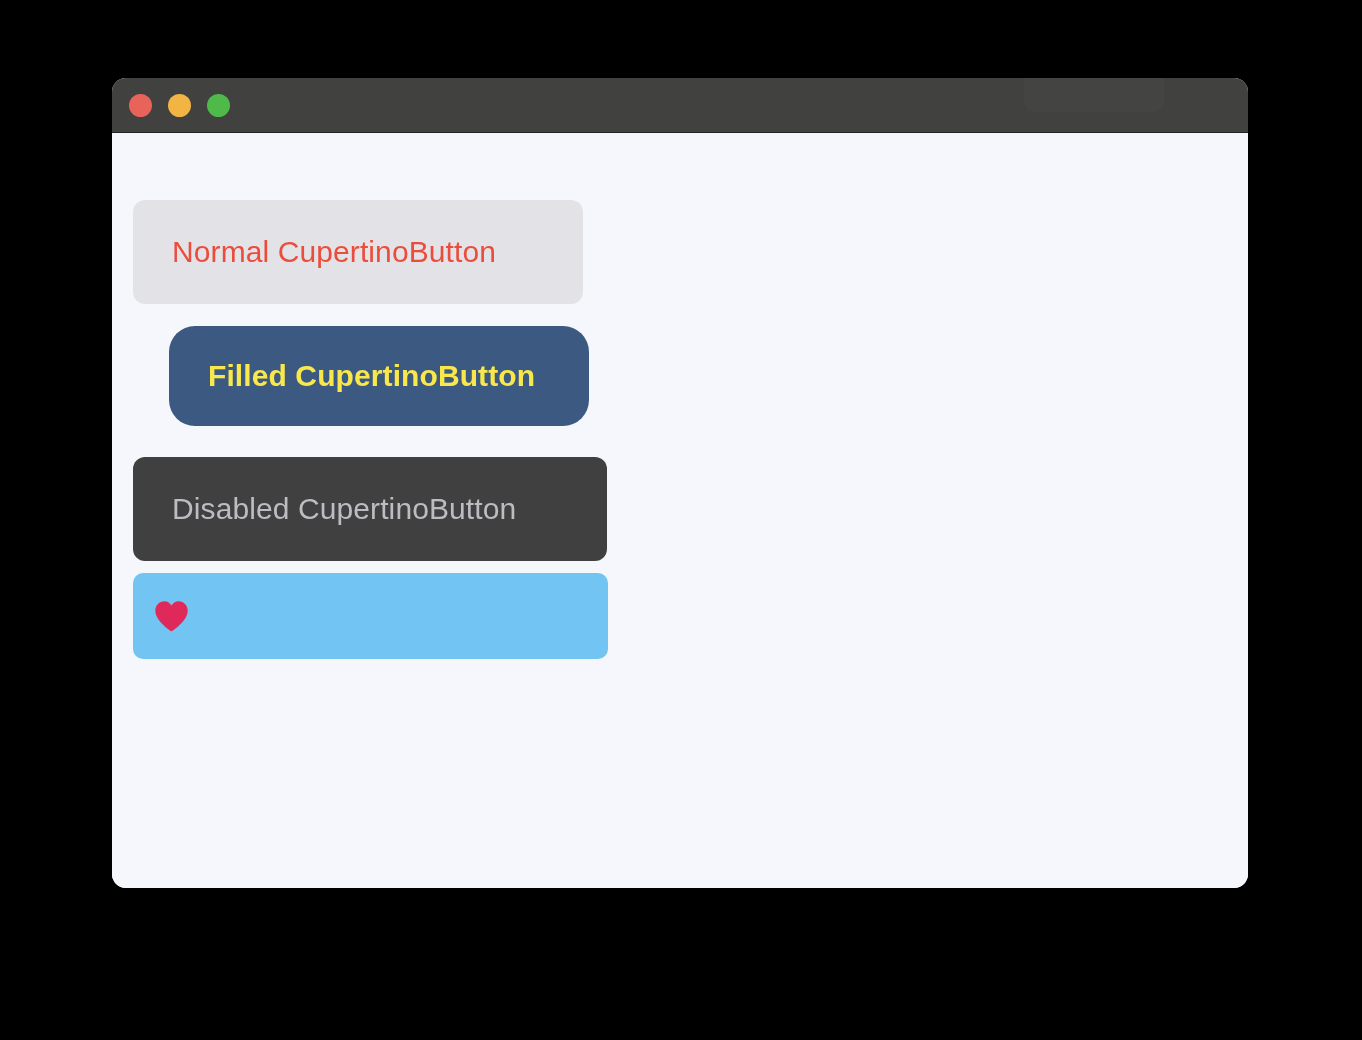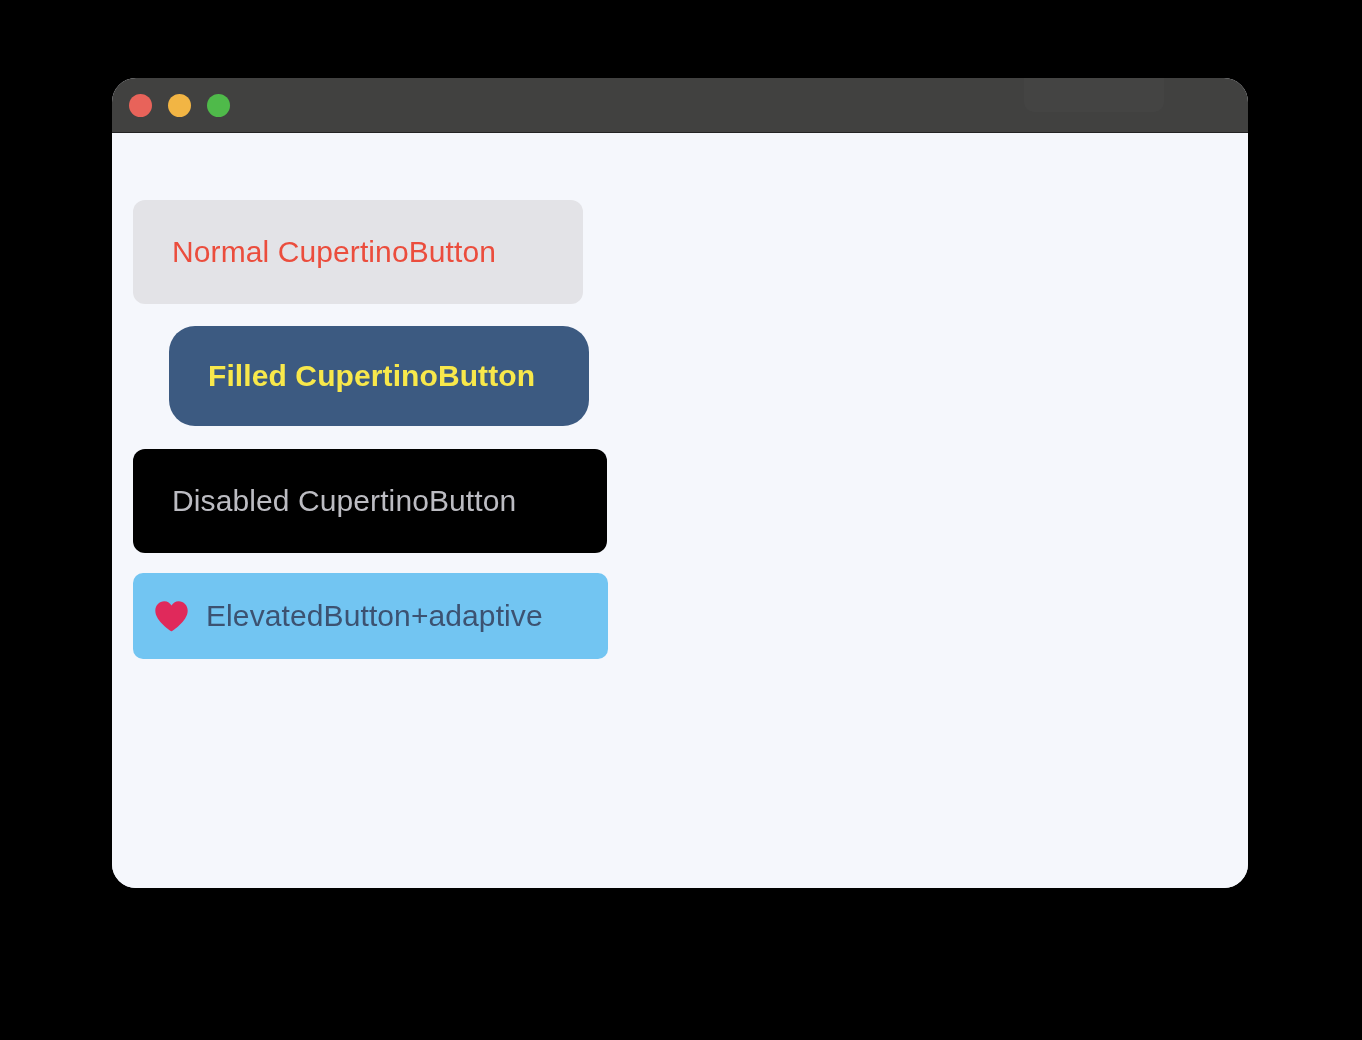--- a/index.html
+++ b/index.html
@@ -16,21 +16,21 @@
     -webkit-font-smoothing: antialiased;
   }
 
   
   #app-window {
     position: absolute;
     left: 112px;
     top: 78px;
     width: 1136px;
     height: 810px;
-    border-radius: 24px;
+    border-radius: 14px;
     background: #f5f7fc;
     overflow: hidden;
     box-shadow: 0 10px 26px rgba(0,0,0,0.55);
   }
 
   #title-bar {
     height: 55px;
     background: #414140;
     border-bottom: 1px solid #232323;
     display: flex;
@@ -118,25 +118,25 @@
   #btn-filled .lbl {
     color: #f8e84b;
     font-size: 30px;
     font-weight: 700;
     letter-spacing: 0.1px;
   }
 
   
   #btn-disabled {
     left: 21px;
-    top: 316px;
+    top: 324px;
     width: 474px;
     height: 104px;
     border-radius: 12px;
-    background: #000000;
+    background: #404040;
     padding-left: 39px;
     cursor: default;
   }
   #btn-disabled .lbl {
     color: #bcbcc2;
     font-size: 30px;
     font-weight: 400;
     letter-spacing: 0.1px;
   }
 
@@ -191,17 +191,16 @@
     <button class="btn" id="btn-disabled" disabled="">
       <span class="lbl">Disabled CupertinoButton</span>
     </button>
 
     <button class="btn" id="btn-elevated">
       <span class="heart-icon">
         <svg viewBox="0 0 32 29" width="35" height="32" xmlns="http://www.w3.org/2000/svg">
           <path d="M16 28.5 C16 28.5 1.2 19.2 1.2 9.6 C1.2 4.6 5.0 0.9 9.4 0.9 C12.5 0.9 14.8 2.6 16 4.9 C17.2 2.6 19.5 0.9 22.6 0.9 C27.0 0.9 30.8 4.6 30.8 9.6 C30.8 19.2 16 28.5 16 28.5 Z" fill="#e0295b"></path>
         </svg>
       </span>
-      <span class="lbl">ElevatedButton+adaptive</span>
     </button>
 
   </div>
 </div>
 
 </body></html>

